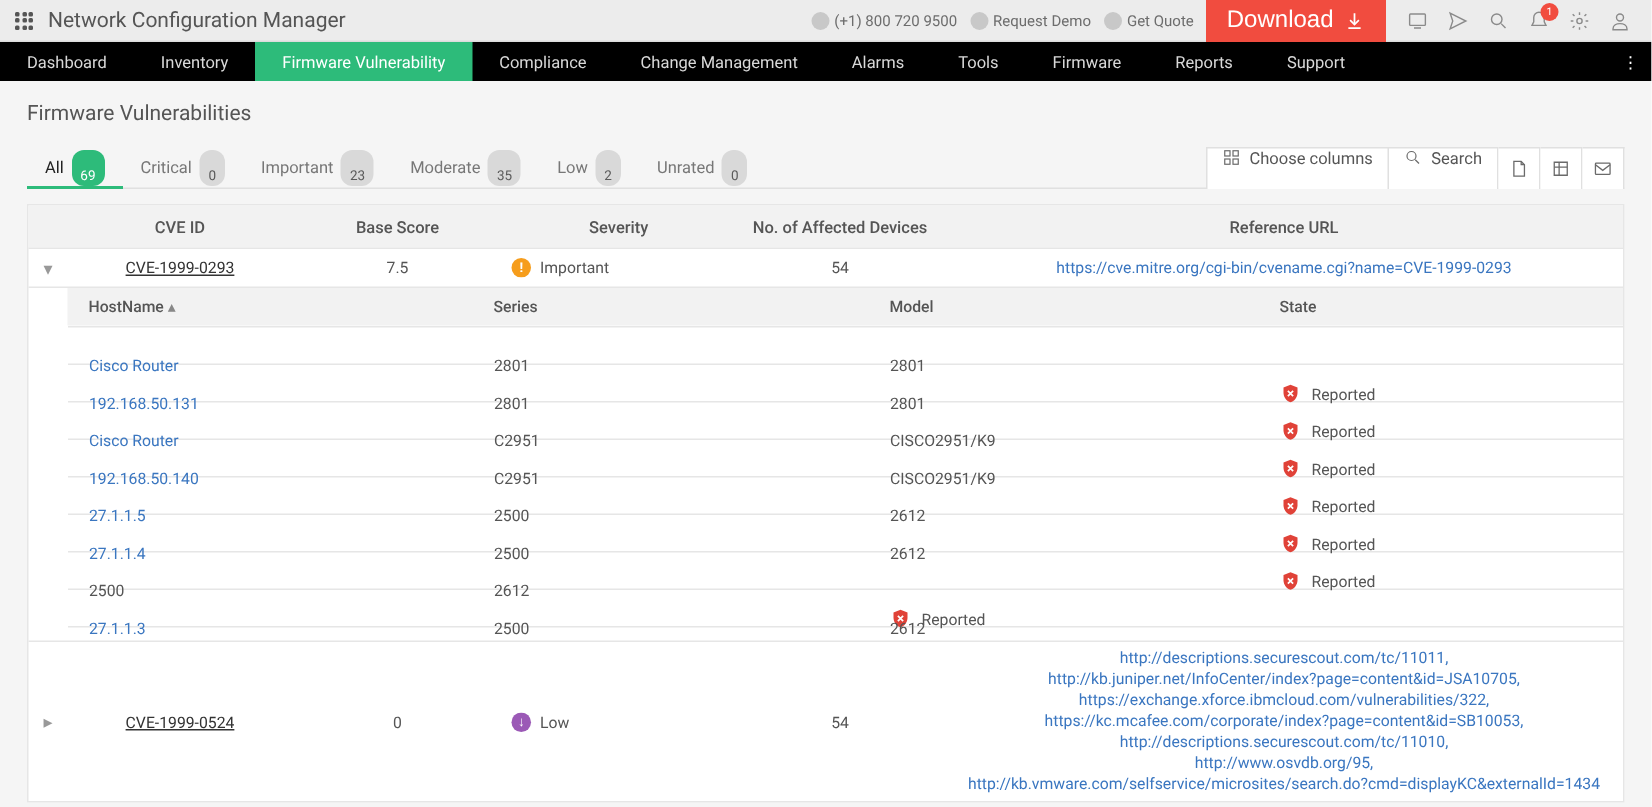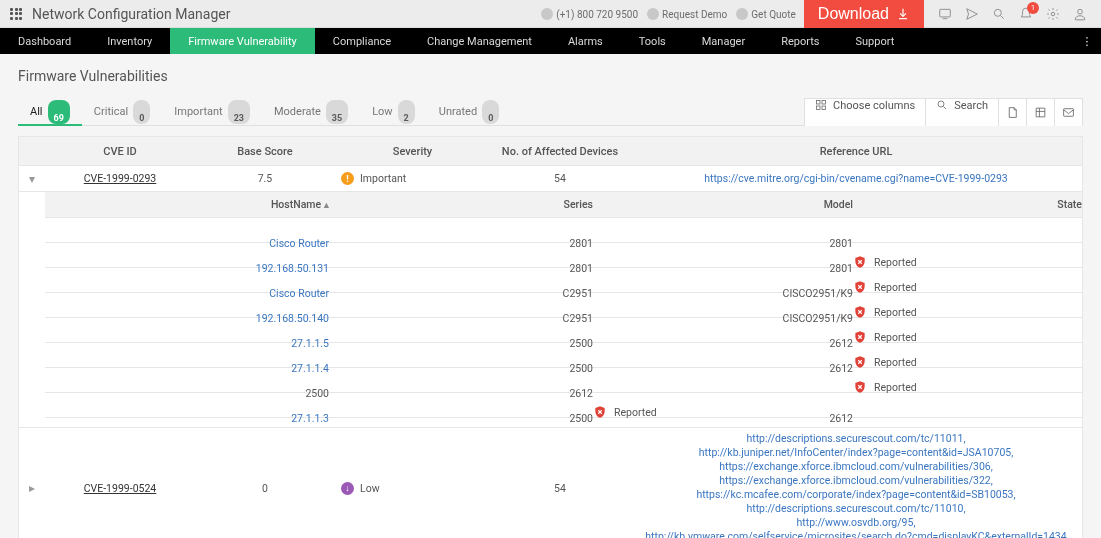--- a/index.html
+++ b/index.html
@@ -38,21 +38,21 @@
   .menubar .mi.active { background:var(--accent); color:#fff; }
   .menubar .more { position:absolute; right:6px; top:0; height:26px; display:flex; align-items:center; color:#fff; cursor:pointer; width:16px; justify-content:center; }
   
   .page { padding:14px 18px 0 18px; }
   .page-title { font-size:14px; color:#555; margin-bottom:14px; }
   .tabsrow { display:flex; align-items:center; border-bottom:1px solid #e0e0e0; position:relative; height:28px; }
   .tabs { display:flex; height:100%; }
   .tab { padding:0 12px; display:flex; align-items:center; gap:5px; color:#777; cursor:pointer; position:relative; }
   .tab.active { color:#222; }
   .tab.active::after { content:""; position:absolute; left:0; right:0; bottom:-1px; height:2px; background:var(--accent); }
-  .pill { background:#d9d9d9; color:#5a5a5a; border-radius:8px; font-size:9px; padding:12px 6px; height:13px; line-height:13px; display:inline-block; min-width:17px; text-align:center;font-weight:bold; }
+  .pill { background:#d9d9d9; color:#5a5a5a; border-radius:8px; font-size:9px; padding:12px 6px; height:13px; line-height:13px; display:inline-block; min-width:17px; text-align:center; }
   .tab.active .pill { background:var(--accent); color:#fff; }
   .tabsright { position:absolute; right:0; top:0; height:28px; display:flex; align-items:center; }
   .tbtn { border:1px solid #e0e0e0; border-bottom:none; height:28px; padding:0 10px; display:flex; gap:6px; color:#555; background:#fff; cursor:pointer; }
   .tbtn + .tbtn { border-left:none; }
   .tbtn svg { width:12px; height:12px; stroke:#6a6a6a; fill:none; stroke-width:1.6; }
   .ibtn { border:1px solid #e0e0e0; border-bottom:none; border-left:none; width:28px; height:28px; display:flex; align-items:center; justify-content:center; cursor:pointer; background:#fff; }
   .ibtn svg { width:13px; height:13px; stroke:#6a6a6a; fill:none; stroke-width:1.6; }
   
   .grid { margin-top:10px; border:1px solid var(--line); background:#fff; }
   .ghead, .grow { display:grid; grid-template-columns:26px 150px 140px 155px 140px 1fr; align-items:center; }
@@ -61,21 +61,21 @@
   .expander { text-align:center; color:#999; cursor:pointer; font-size:12px; user-select:none; }
   .grow { min-height:26px; padding:4px 0; border-top:1px solid var(--line); font-size:10.5px; color:#555; }
   .cve { color:#333; text-decoration:underline; cursor:pointer; }
   a.lk { color:var(--link); text-decoration:none; cursor:pointer; }
   .sev { display:flex; align-items:center; gap:6px; }
   .sev-ico { width:13px; height:13px; border-radius:50%; color:#fff; display:flex; align-items:center; justify-content:center; font-size:9px; font-weight:700; }
   .sev-important { background:var(--orange); }
   .sev-low { background:var(--purple); }
   
   .subwrap { border-top:1px solid var(--line); padding:0 0 0 26px; max-height:236px; overflow:hidden; position:relative; }
-  .subhead, .subrow { display:grid; grid-template-columns:270px 264px 260px 1fr; align-items:center; height:25px; padding-left:14px; font-size:10.5px;text-align:right; }
+  .subhead, .subrow { display:grid; grid-template-columns:270px 264px 260px 1fr; align-items:center; height:25px; padding-left:14px; font-size:10.5px; }
   .subhead { background:#f2f2f2; color:#555; font-weight:500; }
   .subrows { overflow-y:auto; max-height:210px; scrollbar-width:thin; }
   .subrow { border-top:1px solid var(--line); color:#555; }
   .state { display:flex; align-items:center; gap:7px;margin-top:37px; }
   .shield { width:14px; height:14px; }
   .reflist a { display:block; line-height:14px; }
 </style>
 </head>
 <body>
 
@@ -157,21 +157,21 @@
 
 <div class="menubar">
 
   <div class="mi">Dashboard</div>
     <div class="mi">Inventory</div>
     <div class="mi active">Firmware Vulnerability</div>
     <div class="mi">Compliance</div>
     <div class="mi">Change Management</div>
     <div class="mi">Alarms</div>
     <div class="mi">Tools</div>
-    <div class="mi">Manager</div>
+    <div class="mi">Firmware</div>
     <div class="mi">Reports</div>
     <div class="mi">Support</div>
     <div class="more">⋮</div>
 </div>
 
 <div class="page">
   <div class="page-title">Firmware Vulnerabilities</div>
 
   <div class="tabsrow">
     <div class="tabs">
@@ -384,21 +384,20 @@
           <div class="gcell"><span class="cve">CVE-1999-0524</span></div>
           <div class="gcell">0</div>
           <div class="gcell">
             <span class="sev"><span class="sev-ico sev-low">↓</span>Low</span>
           </div>
           <div class="gcell">54</div>
           <div class="gcell">
             <div class="reflist">
               <a class="lk">http://descriptions.securescout.com/tc/11011,</a>
               <a class="lk">http://kb.juniper.net/InfoCenter/index?page=content&amp;id=JSA10705,</a>
-              <a class="lk">https://exchange.xforce.ibmcloud.com/vulnerabilities/306,</a>
               <a class="lk">https://exchange.xforce.ibmcloud.com/vulnerabilities/322,</a>
               <a class="lk">https://kc.mcafee.com/corporate/index?page=content&amp;id=SB10053,</a>
               <a class="lk">http://descriptions.securescout.com/tc/11010,</a>
               <a class="lk">http://www.osvdb.org/95,</a>
               <a class="lk">http://kb.vmware.com/selfservice/microsites/search.do?cmd=displayKC&amp;externalId=1434</a>
             </div>
           </div>
         </div>
       </div>
   </div>

